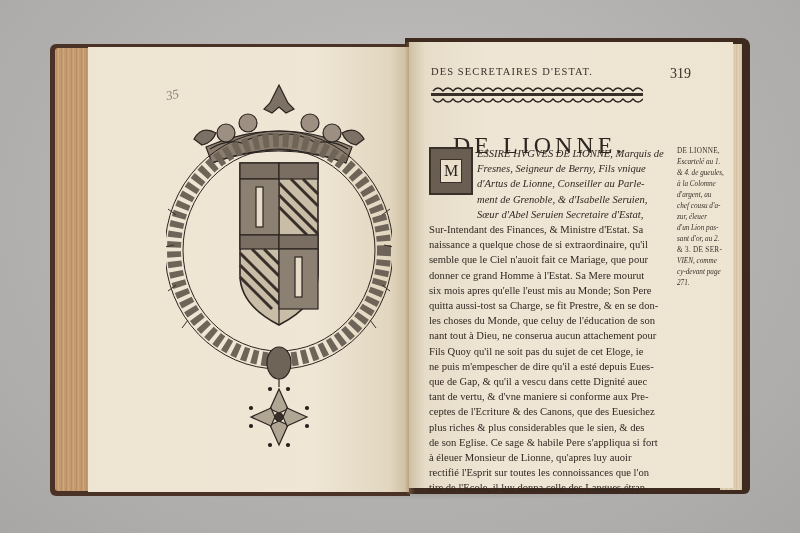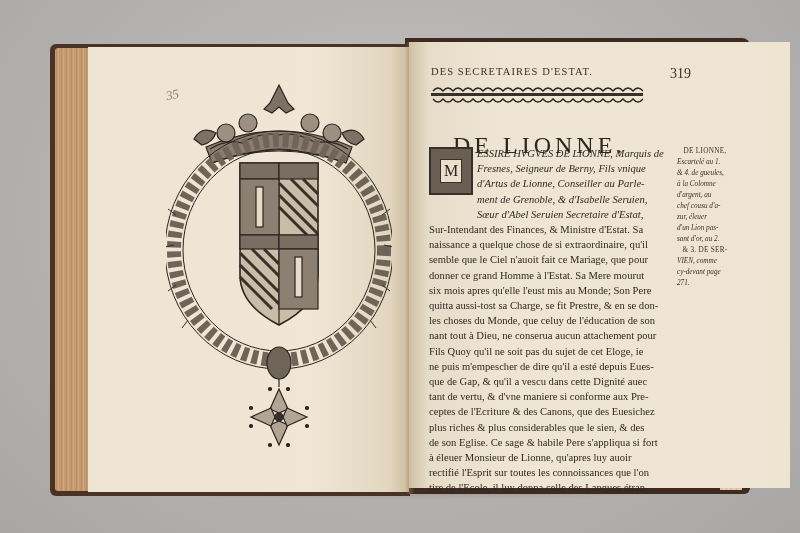--- a/index.html
+++ b/index.html
@@ -33,21 +33,21 @@
   }
   .fore-edge-right {
     position:absolute; right:8px; top:6px; width:22px; height:446px;
     background: repeating-linear-gradient(90deg, #e2d2b5 0px, #cfbd9c 2px, #e8dabf 3px, #d5c3a3 5px);
   }
   .page-left {
     position:absolute; left:38px; top:9px; width:321px; height:445px;
     background: linear-gradient(90deg, #ede4d2 0%, #efe6d5 70%, #e2d6bf 94%, #cdbd9f 100%);
   }
   .page-right {
-    position:absolute; left:359px; top:4px; width:381px; height:446px;
+    position:absolute; left:359px; top:4px; width:324px; height:446px;
     background: linear-gradient(90deg, #cfc0a4 0%, #e6dcc8 5%, #eee5d4 25%, #ede4d2 100%);
   }
   .gutter {
     position:absolute; left:355px; top:4px; width:10px; height:452px;
     background: linear-gradient(90deg, rgba(150,125,90,0) 0%, rgba(150,125,90,0.45) 45%, rgba(150,125,90,0) 100%);
   }
 
   
   .pencil-mark {
     position:absolute; left:78px; top:40px; font-size:13px; font-style:italic;
@@ -85,21 +85,21 @@
     position:absolute; left:20px; top:104px; width:240px;
     font-size:10.6px; line-height:15.2px; text-align:justify; color:#302822;
   }
   .body-text .line { display:block; white-space:nowrap; overflow:hidden; }
   .body-text .indent { padding-left:48px;font-style:italic; }
   .margin-note {
     position:absolute; left:268px; top:104px; width:56px;
     font-size:7.2px; line-height:11px; font-style:italic; color:#3a302a;
   }
   .margin-note .line { display:block; white-space:nowrap; }
-  .smallcaps { font-style:normal; font-variant:small-caps; letter-spacing:0.3px;text-align:center; }
+  .smallcaps { font-style:normal; font-variant:small-caps; letter-spacing:0.3px; }
 </style>
 </head>
 <body>
 
 <div class="shadow"></div>
 
 <div class="book">
   <div class="cover-left"></div>
   <div class="cover-right"></div>
   <div class="fore-edge-left"></div>

